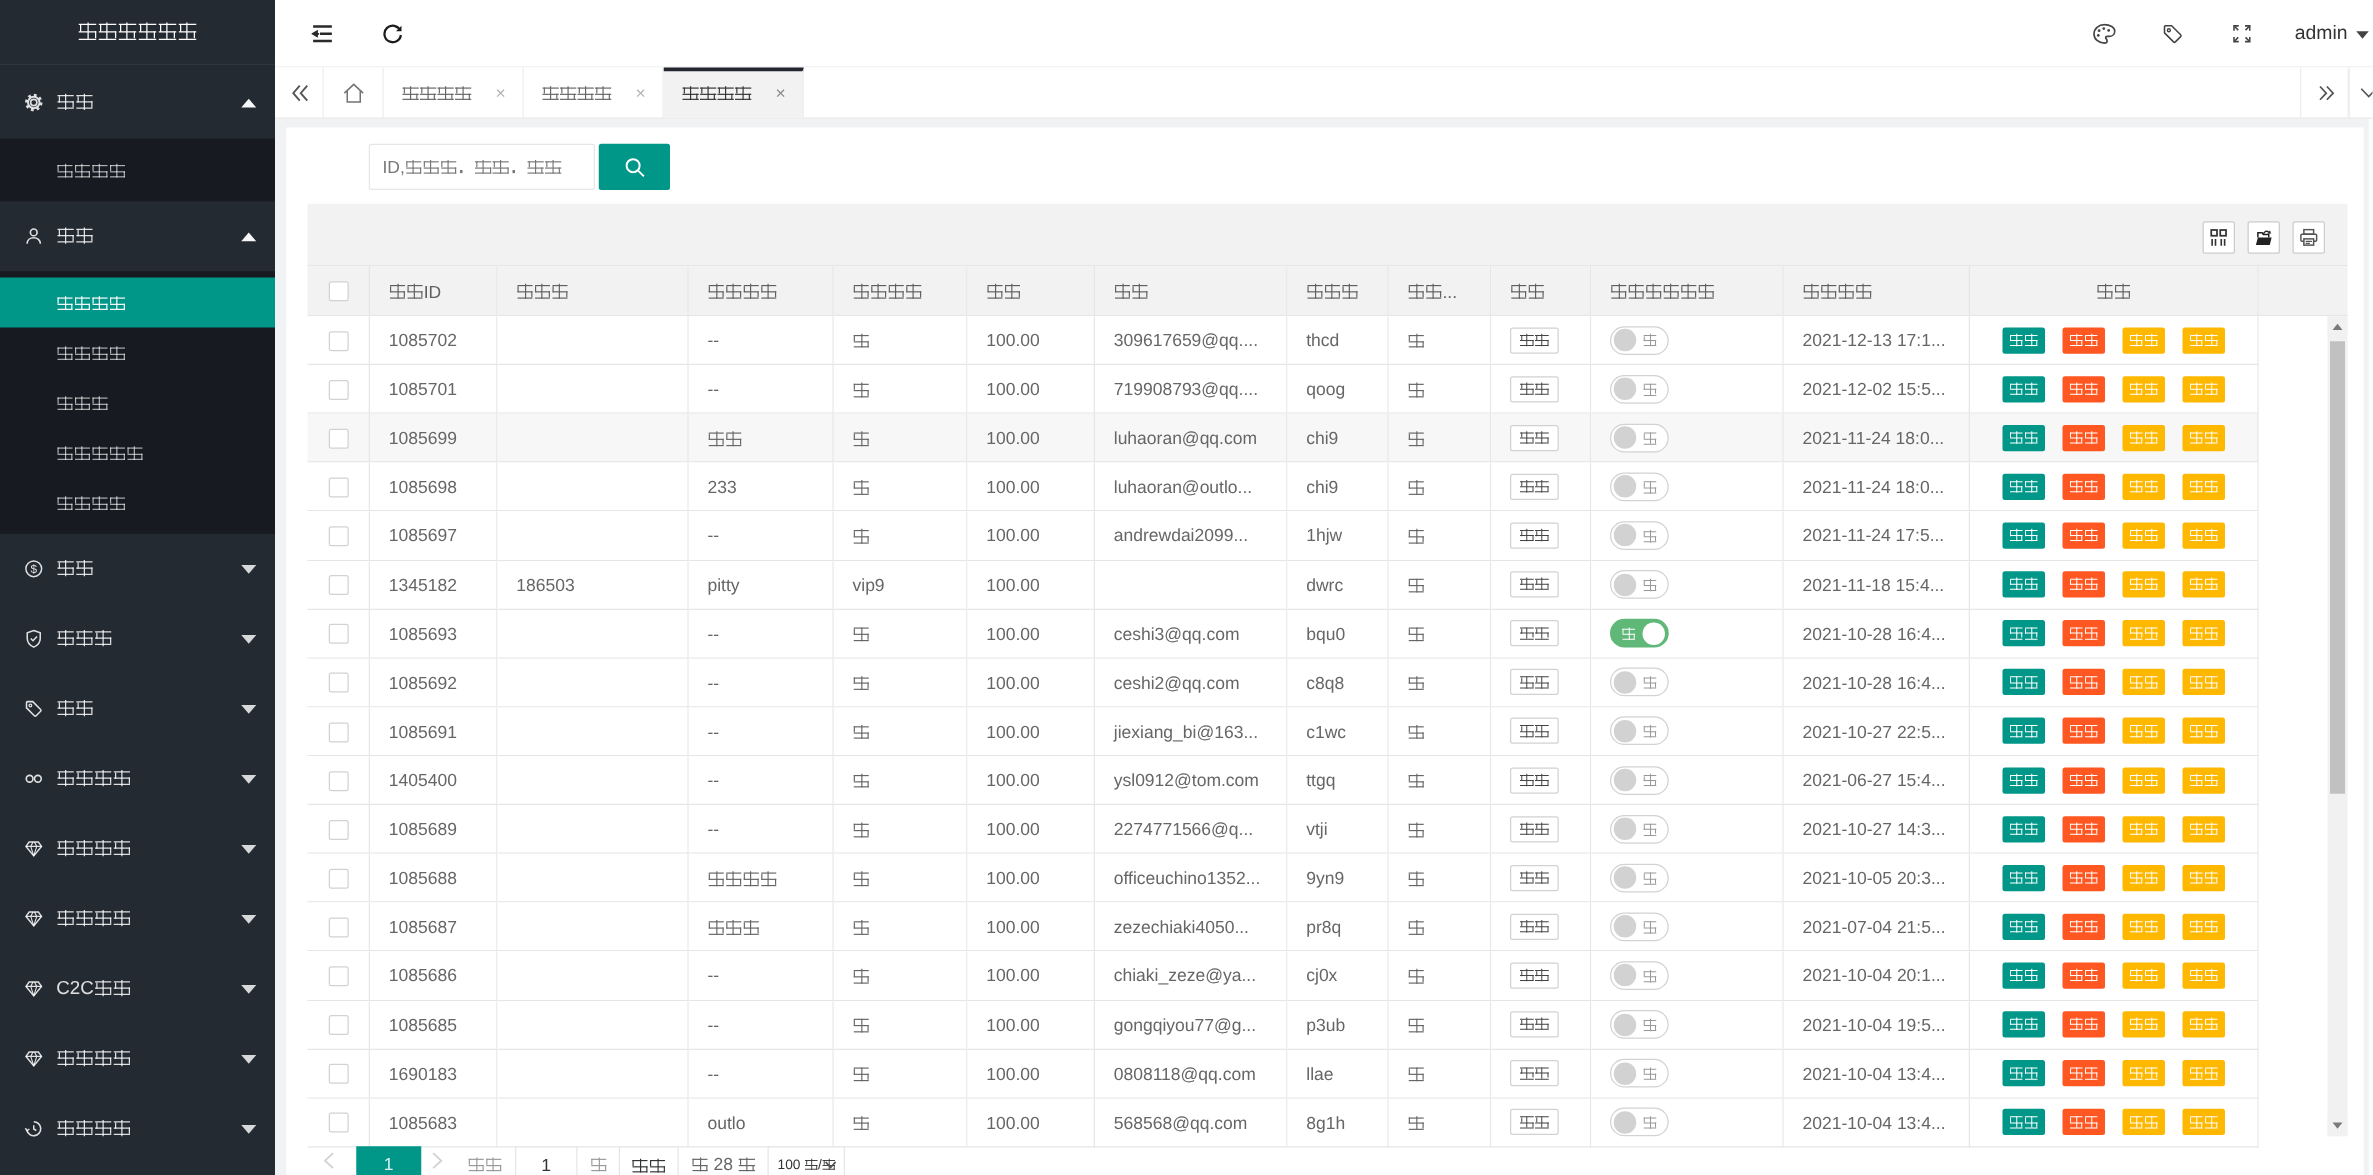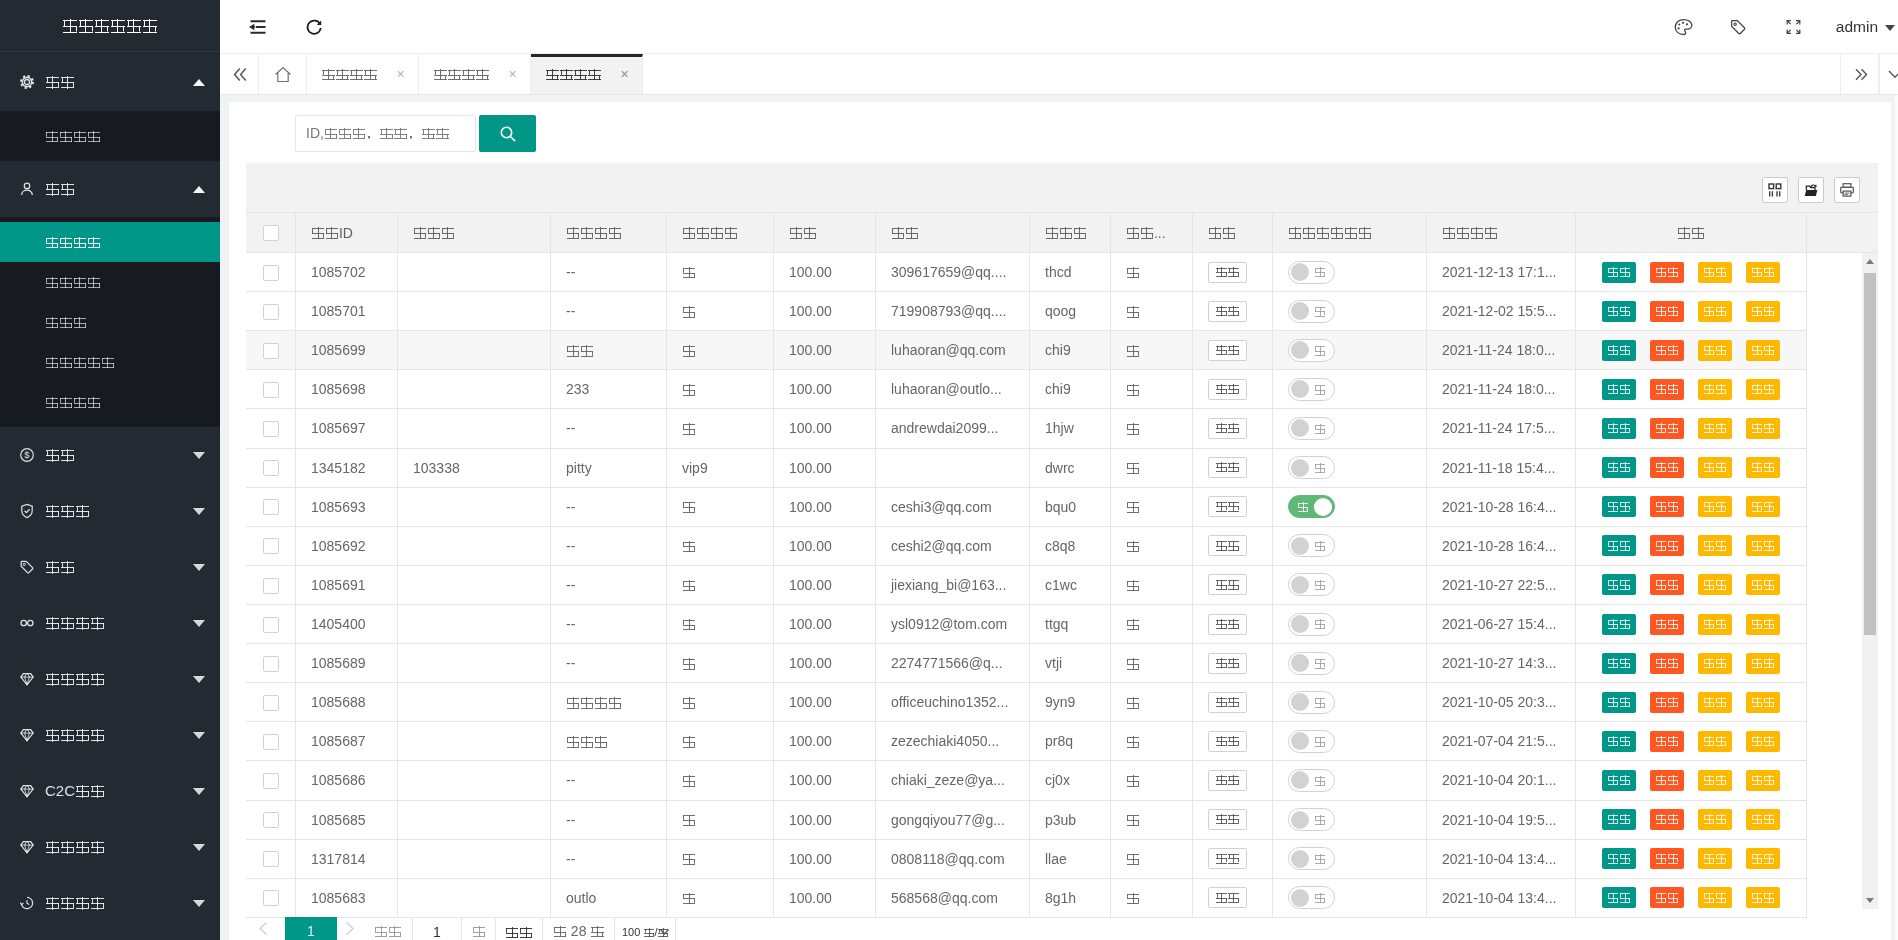--- a/index.html
+++ b/index.html
@@ -397,21 +397,21 @@
         <td><i style="display: inline-block; width: 12.6px; height: 11.48px; margin: 0px 0.7px; vertical-align: -1.4px; background: linear-gradient(rgb(102, 102, 102), rgb(102, 102, 102)) 50% 0px / 0.952px 100% no-repeat, linear-gradient(rgb(102, 102, 102), rgb(102, 102, 102)) 0px 0.8036px / 100% 0.952px no-repeat, linear-gradient(rgb(102, 102, 102), rgb(102, 102, 102)) 0px 5.74px / 100% 0.952px no-repeat, linear-gradient(rgb(102, 102, 102), rgb(102, 102, 102)) 0px 10.528px / 100% 0.952px no-repeat, linear-gradient(rgb(102, 102, 102), rgb(102, 102, 102)) 0.756px 1.3776px / 0.952px 4.8216px no-repeat, linear-gradient(rgb(102, 102, 102), rgb(102, 102, 102)) 11.088px 5.74px / 0.952px 4.8216px no-repeat;"></i></td>
         <td><span class="badge"><i style="display: inline-block; width: 10.8px; height: 9.84px; margin: 0px 0.6px; vertical-align: -1.2px; background: linear-gradient(rgb(68, 68, 68), rgb(68, 68, 68)) 50% 0px / 0.816px 100% no-repeat, linear-gradient(rgb(68, 68, 68), rgb(68, 68, 68)) 0px 0.6888px / 100% 0.816px no-repeat, linear-gradient(rgb(68, 68, 68), rgb(68, 68, 68)) 0px 4.92px / 100% 0.816px no-repeat, linear-gradient(rgb(68, 68, 68), rgb(68, 68, 68)) 0px 9.024px / 100% 0.816px no-repeat, linear-gradient(rgb(68, 68, 68), rgb(68, 68, 68)) 0.648px 1.1808px / 0.816px 4.1328px no-repeat, linear-gradient(rgb(68, 68, 68), rgb(68, 68, 68)) 9.504px 4.92px / 0.816px 4.1328px no-repeat;"></i><i style="display: inline-block; width: 10.8px; height: 9.84px; margin: 0px 0.6px; vertical-align: -1.2px; background: linear-gradient(rgb(68, 68, 68), rgb(68, 68, 68)) 50% 0px / 0.816px 100% no-repeat, linear-gradient(rgb(68, 68, 68), rgb(68, 68, 68)) 0px 0.6888px / 100% 0.816px no-repeat, linear-gradient(rgb(68, 68, 68), rgb(68, 68, 68)) 0px 4.92px / 100% 0.816px no-repeat, linear-gradient(rgb(68, 68, 68), rgb(68, 68, 68)) 0px 9.024px / 100% 0.816px no-repeat, linear-gradient(rgb(68, 68, 68), rgb(68, 68, 68)) 0.648px 1.1808px / 0.816px 4.1328px no-repeat, linear-gradient(rgb(68, 68, 68), rgb(68, 68, 68)) 9.504px 4.92px / 0.816px 4.1328px no-repeat;"></i></span></td>
         <td><span class="sw"><span class="knob"></span><span class="stx"><i style="display: inline-block; width: 10.8px; height: 9.84px; margin: 0px 0.6px; vertical-align: -1.2px; background: linear-gradient(rgb(153, 153, 153), rgb(153, 153, 153)) 50% 0px / 0.816px 100% no-repeat, linear-gradient(rgb(153, 153, 153), rgb(153, 153, 153)) 0px 0.6888px / 100% 0.816px no-repeat, linear-gradient(rgb(153, 153, 153), rgb(153, 153, 153)) 0px 4.92px / 100% 0.816px no-repeat, linear-gradient(rgb(153, 153, 153), rgb(153, 153, 153)) 0px 9.024px / 100% 0.816px no-repeat, linear-gradient(rgb(153, 153, 153), rgb(153, 153, 153)) 0.648px 1.1808px / 0.816px 4.1328px no-repeat, linear-gradient(rgb(153, 153, 153), rgb(153, 153, 153)) 9.504px 4.92px / 0.816px 4.1328px no-repeat;"></i></span></span></td>
         <td>2021-11-24 17:5...</td>
         <td class="op"><span class="abtn b-wal"><i style="display: inline-block; width: 10.8px; height: 9.84px; margin: 0px 0.6px; vertical-align: -1.2px; background: linear-gradient(rgb(255, 255, 255), rgb(255, 255, 255)) 50% 0px / 0.816px 100% no-repeat, linear-gradient(rgb(255, 255, 255), rgb(255, 255, 255)) 0px 0.6888px / 100% 0.816px no-repeat, linear-gradient(rgb(255, 255, 255), rgb(255, 255, 255)) 0px 4.92px / 100% 0.816px no-repeat, linear-gradient(rgb(255, 255, 255), rgb(255, 255, 255)) 0px 9.024px / 100% 0.816px no-repeat, linear-gradient(rgb(255, 255, 255), rgb(255, 255, 255)) 0.648px 1.1808px / 0.816px 4.1328px no-repeat, linear-gradient(rgb(255, 255, 255), rgb(255, 255, 255)) 9.504px 4.92px / 0.816px 4.1328px no-repeat;"></i><i style="display: inline-block; width: 10.8px; height: 9.84px; margin: 0px 0.6px; vertical-align: -1.2px; background: linear-gradient(rgb(255, 255, 255), rgb(255, 255, 255)) 50% 0px / 0.816px 100% no-repeat, linear-gradient(rgb(255, 255, 255), rgb(255, 255, 255)) 0px 0.6888px / 100% 0.816px no-repeat, linear-gradient(rgb(255, 255, 255), rgb(255, 255, 255)) 0px 4.92px / 100% 0.816px no-repeat, linear-gradient(rgb(255, 255, 255), rgb(255, 255, 255)) 0px 9.024px / 100% 0.816px no-repeat, linear-gradient(rgb(255, 255, 255), rgb(255, 255, 255)) 0.648px 1.1808px / 0.816px 4.1328px no-repeat, linear-gradient(rgb(255, 255, 255), rgb(255, 255, 255)) 9.504px 4.92px / 0.816px 4.1328px no-repeat;"></i></span><span class="abtn b-lock"><i style="display: inline-block; width: 10.8px; height: 9.84px; margin: 0px 0.6px; vertical-align: -1.2px; background: linear-gradient(rgb(255, 255, 255), rgb(255, 255, 255)) 50% 0px / 0.816px 100% no-repeat, linear-gradient(rgb(255, 255, 255), rgb(255, 255, 255)) 0px 0.6888px / 100% 0.816px no-repeat, linear-gradient(rgb(255, 255, 255), rgb(255, 255, 255)) 0px 4.92px / 100% 0.816px no-repeat, linear-gradient(rgb(255, 255, 255), rgb(255, 255, 255)) 0px 9.024px / 100% 0.816px no-repeat, linear-gradient(rgb(255, 255, 255), rgb(255, 255, 255)) 0.648px 1.1808px / 0.816px 4.1328px no-repeat, linear-gradient(rgb(255, 255, 255), rgb(255, 255, 255)) 9.504px 4.92px / 0.816px 4.1328px no-repeat;"></i><i style="display: inline-block; width: 10.8px; height: 9.84px; margin: 0px 0.6px; vertical-align: -1.2px; background: linear-gradient(rgb(255, 255, 255), rgb(255, 255, 255)) 50% 0px / 0.816px 100% no-repeat, linear-gradient(rgb(255, 255, 255), rgb(255, 255, 255)) 0px 0.6888px / 100% 0.816px no-repeat, linear-gradient(rgb(255, 255, 255), rgb(255, 255, 255)) 0px 4.92px / 100% 0.816px no-repeat, linear-gradient(rgb(255, 255, 255), rgb(255, 255, 255)) 0px 9.024px / 100% 0.816px no-repeat, linear-gradient(rgb(255, 255, 255), rgb(255, 255, 255)) 0.648px 1.1808px / 0.816px 4.1328px no-repeat, linear-gradient(rgb(255, 255, 255), rgb(255, 255, 255)) 9.504px 4.92px / 0.816px 4.1328px no-repeat;"></i></span><span class="abtn b-edit"><i style="display: inline-block; width: 10.8px; height: 9.84px; margin: 0px 0.6px; vertical-align: -1.2px; background: linear-gradient(rgb(255, 255, 255), rgb(255, 255, 255)) 50% 0px / 0.816px 100% no-repeat, linear-gradient(rgb(255, 255, 255), rgb(255, 255, 255)) 0px 0.6888px / 100% 0.816px no-repeat, linear-gradient(rgb(255, 255, 255), rgb(255, 255, 255)) 0px 4.92px / 100% 0.816px no-repeat, linear-gradient(rgb(255, 255, 255), rgb(255, 255, 255)) 0px 9.024px / 100% 0.816px no-repeat, linear-gradient(rgb(255, 255, 255), rgb(255, 255, 255)) 0.648px 1.1808px / 0.816px 4.1328px no-repeat, linear-gradient(rgb(255, 255, 255), rgb(255, 255, 255)) 9.504px 4.92px / 0.816px 4.1328px no-repeat;"></i><i style="display: inline-block; width: 10.8px; height: 9.84px; margin: 0px 0.6px; vertical-align: -1.2px; background: linear-gradient(rgb(255, 255, 255), rgb(255, 255, 255)) 50% 0px / 0.816px 100% no-repeat, linear-gradient(rgb(255, 255, 255), rgb(255, 255, 255)) 0px 0.6888px / 100% 0.816px no-repeat, linear-gradient(rgb(255, 255, 255), rgb(255, 255, 255)) 0px 4.92px / 100% 0.816px no-repeat, linear-gradient(rgb(255, 255, 255), rgb(255, 255, 255)) 0px 9.024px / 100% 0.816px no-repeat, linear-gradient(rgb(255, 255, 255), rgb(255, 255, 255)) 0.648px 1.1808px / 0.816px 4.1328px no-repeat, linear-gradient(rgb(255, 255, 255), rgb(255, 255, 255)) 9.504px 4.92px / 0.816px 4.1328px no-repeat;"></i></span><span class="abtn b-pts"><i style="display: inline-block; width: 10.8px; height: 9.84px; margin: 0px 0.6px; vertical-align: -1.2px; background: linear-gradient(rgb(255, 255, 255), rgb(255, 255, 255)) 50% 0px / 0.816px 100% no-repeat, linear-gradient(rgb(255, 255, 255), rgb(255, 255, 255)) 0px 0.6888px / 100% 0.816px no-repeat, linear-gradient(rgb(255, 255, 255), rgb(255, 255, 255)) 0px 4.92px / 100% 0.816px no-repeat, linear-gradient(rgb(255, 255, 255), rgb(255, 255, 255)) 0px 9.024px / 100% 0.816px no-repeat, linear-gradient(rgb(255, 255, 255), rgb(255, 255, 255)) 0.648px 1.1808px / 0.816px 4.1328px no-repeat, linear-gradient(rgb(255, 255, 255), rgb(255, 255, 255)) 9.504px 4.92px / 0.816px 4.1328px no-repeat;"></i><i style="display: inline-block; width: 10.8px; height: 9.84px; margin: 0px 0.6px; vertical-align: -1.2px; background: linear-gradient(rgb(255, 255, 255), rgb(255, 255, 255)) 50% 0px / 0.816px 100% no-repeat, linear-gradient(rgb(255, 255, 255), rgb(255, 255, 255)) 0px 0.6888px / 100% 0.816px no-repeat, linear-gradient(rgb(255, 255, 255), rgb(255, 255, 255)) 0px 4.92px / 100% 0.816px no-repeat, linear-gradient(rgb(255, 255, 255), rgb(255, 255, 255)) 0px 9.024px / 100% 0.816px no-repeat, linear-gradient(rgb(255, 255, 255), rgb(255, 255, 255)) 0.648px 1.1808px / 0.816px 4.1328px no-repeat, linear-gradient(rgb(255, 255, 255), rgb(255, 255, 255)) 9.504px 4.92px / 0.816px 4.1328px no-repeat;"></i></span></td>
         <td class="fil"></td>
       </tr>
       <tr>
         <td class="cbc"><span class="cb"></span></td>
         <td>1345182</td>
-        <td>103338</td>
+        <td>186503</td>
         <td>pitty</td>
         <td>vip9</td>
         <td>100.00</td>
         <td></td>
         <td>dwrc</td>
         <td><i style="display: inline-block; width: 12.6px; height: 11.48px; margin: 0px 0.7px; vertical-align: -1.4px; background: linear-gradient(rgb(102, 102, 102), rgb(102, 102, 102)) 50% 0px / 0.952px 100% no-repeat, linear-gradient(rgb(102, 102, 102), rgb(102, 102, 102)) 0px 0.8036px / 100% 0.952px no-repeat, linear-gradient(rgb(102, 102, 102), rgb(102, 102, 102)) 0px 5.74px / 100% 0.952px no-repeat, linear-gradient(rgb(102, 102, 102), rgb(102, 102, 102)) 0px 10.528px / 100% 0.952px no-repeat, linear-gradient(rgb(102, 102, 102), rgb(102, 102, 102)) 0.756px 1.3776px / 0.952px 4.8216px no-repeat, linear-gradient(rgb(102, 102, 102), rgb(102, 102, 102)) 11.088px 5.74px / 0.952px 4.8216px no-repeat;"></i></td>
         <td><span class="badge"><i style="display: inline-block; width: 10.8px; height: 9.84px; margin: 0px 0.6px; vertical-align: -1.2px; background: linear-gradient(rgb(68, 68, 68), rgb(68, 68, 68)) 50% 0px / 0.816px 100% no-repeat, linear-gradient(rgb(68, 68, 68), rgb(68, 68, 68)) 0px 0.6888px / 100% 0.816px no-repeat, linear-gradient(rgb(68, 68, 68), rgb(68, 68, 68)) 0px 4.92px / 100% 0.816px no-repeat, linear-gradient(rgb(68, 68, 68), rgb(68, 68, 68)) 0px 9.024px / 100% 0.816px no-repeat, linear-gradient(rgb(68, 68, 68), rgb(68, 68, 68)) 0.648px 1.1808px / 0.816px 4.1328px no-repeat, linear-gradient(rgb(68, 68, 68), rgb(68, 68, 68)) 9.504px 4.92px / 0.816px 4.1328px no-repeat;"></i><i style="display: inline-block; width: 10.8px; height: 9.84px; margin: 0px 0.6px; vertical-align: -1.2px; background: linear-gradient(rgb(68, 68, 68), rgb(68, 68, 68)) 50% 0px / 0.816px 100% no-repeat, linear-gradient(rgb(68, 68, 68), rgb(68, 68, 68)) 0px 0.6888px / 100% 0.816px no-repeat, linear-gradient(rgb(68, 68, 68), rgb(68, 68, 68)) 0px 4.92px / 100% 0.816px no-repeat, linear-gradient(rgb(68, 68, 68), rgb(68, 68, 68)) 0px 9.024px / 100% 0.816px no-repeat, linear-gradient(rgb(68, 68, 68), rgb(68, 68, 68)) 0.648px 1.1808px / 0.816px 4.1328px no-repeat, linear-gradient(rgb(68, 68, 68), rgb(68, 68, 68)) 9.504px 4.92px / 0.816px 4.1328px no-repeat;"></i></span></td>
         <td><span class="sw"><span class="knob"></span><span class="stx"><i style="display: inline-block; width: 10.8px; height: 9.84px; margin: 0px 0.6px; vertical-align: -1.2px; background: linear-gradient(rgb(153, 153, 153), rgb(153, 153, 153)) 50% 0px / 0.816px 100% no-repeat, linear-gradient(rgb(153, 153, 153), rgb(153, 153, 153)) 0px 0.6888px / 100% 0.816px no-repeat, linear-gradient(rgb(153, 153, 153), rgb(153, 153, 153)) 0px 4.92px / 100% 0.816px no-repeat, linear-gradient(rgb(153, 153, 153), rgb(153, 153, 153)) 0px 9.024px / 100% 0.816px no-repeat, linear-gradient(rgb(153, 153, 153), rgb(153, 153, 153)) 0.648px 1.1808px / 0.816px 4.1328px no-repeat, linear-gradient(rgb(153, 153, 153), rgb(153, 153, 153)) 9.504px 4.92px / 0.816px 4.1328px no-repeat;"></i></span></span></td>
         <td>2021-11-18 15:4...</td>
         <td class="op"><span class="abtn b-wal"><i style="display: inline-block; width: 10.8px; height: 9.84px; margin: 0px 0.6px; vertical-align: -1.2px; background: linear-gradient(rgb(255, 255, 255), rgb(255, 255, 255)) 50% 0px / 0.816px 100% no-repeat, linear-gradient(rgb(255, 255, 255), rgb(255, 255, 255)) 0px 0.6888px / 100% 0.816px no-repeat, linear-gradient(rgb(255, 255, 255), rgb(255, 255, 255)) 0px 4.92px / 100% 0.816px no-repeat, linear-gradient(rgb(255, 255, 255), rgb(255, 255, 255)) 0px 9.024px / 100% 0.816px no-repeat, linear-gradient(rgb(255, 255, 255), rgb(255, 255, 255)) 0.648px 1.1808px / 0.816px 4.1328px no-repeat, linear-gradient(rgb(255, 255, 255), rgb(255, 255, 255)) 9.504px 4.92px / 0.816px 4.1328px no-repeat;"></i><i style="display: inline-block; width: 10.8px; height: 9.84px; margin: 0px 0.6px; vertical-align: -1.2px; background: linear-gradient(rgb(255, 255, 255), rgb(255, 255, 255)) 50% 0px / 0.816px 100% no-repeat, linear-gradient(rgb(255, 255, 255), rgb(255, 255, 255)) 0px 0.6888px / 100% 0.816px no-repeat, linear-gradient(rgb(255, 255, 255), rgb(255, 255, 255)) 0px 4.92px / 100% 0.816px no-repeat, linear-gradient(rgb(255, 255, 255), rgb(255, 255, 255)) 0px 9.024px / 100% 0.816px no-repeat, linear-gradient(rgb(255, 255, 255), rgb(255, 255, 255)) 0.648px 1.1808px / 0.816px 4.1328px no-repeat, linear-gradient(rgb(255, 255, 255), rgb(255, 255, 255)) 9.504px 4.92px / 0.816px 4.1328px no-repeat;"></i></span><span class="abtn b-lock"><i style="display: inline-block; width: 10.8px; height: 9.84px; margin: 0px 0.6px; vertical-align: -1.2px; background: linear-gradient(rgb(255, 255, 255), rgb(255, 255, 255)) 50% 0px / 0.816px 100% no-repeat, linear-gradient(rgb(255, 255, 255), rgb(255, 255, 255)) 0px 0.6888px / 100% 0.816px no-repeat, linear-gradient(rgb(255, 255, 255), rgb(255, 255, 255)) 0px 4.92px / 100% 0.816px no-repeat, linear-gradient(rgb(255, 255, 255), rgb(255, 255, 255)) 0px 9.024px / 100% 0.816px no-repeat, linear-gradient(rgb(255, 255, 255), rgb(255, 255, 255)) 0.648px 1.1808px / 0.816px 4.1328px no-repeat, linear-gradient(rgb(255, 255, 255), rgb(255, 255, 255)) 9.504px 4.92px / 0.816px 4.1328px no-repeat;"></i><i style="display: inline-block; width: 10.8px; height: 9.84px; margin: 0px 0.6px; vertical-align: -1.2px; background: linear-gradient(rgb(255, 255, 255), rgb(255, 255, 255)) 50% 0px / 0.816px 100% no-repeat, linear-gradient(rgb(255, 255, 255), rgb(255, 255, 255)) 0px 0.6888px / 100% 0.816px no-repeat, linear-gradient(rgb(255, 255, 255), rgb(255, 255, 255)) 0px 4.92px / 100% 0.816px no-repeat, linear-gradient(rgb(255, 255, 255), rgb(255, 255, 255)) 0px 9.024px / 100% 0.816px no-repeat, linear-gradient(rgb(255, 255, 255), rgb(255, 255, 255)) 0.648px 1.1808px / 0.816px 4.1328px no-repeat, linear-gradient(rgb(255, 255, 255), rgb(255, 255, 255)) 9.504px 4.92px / 0.816px 4.1328px no-repeat;"></i></span><span class="abtn b-edit"><i style="display: inline-block; width: 10.8px; height: 9.84px; margin: 0px 0.6px; vertical-align: -1.2px; background: linear-gradient(rgb(255, 255, 255), rgb(255, 255, 255)) 50% 0px / 0.816px 100% no-repeat, linear-gradient(rgb(255, 255, 255), rgb(255, 255, 255)) 0px 0.6888px / 100% 0.816px no-repeat, linear-gradient(rgb(255, 255, 255), rgb(255, 255, 255)) 0px 4.92px / 100% 0.816px no-repeat, linear-gradient(rgb(255, 255, 255), rgb(255, 255, 255)) 0px 9.024px / 100% 0.816px no-repeat, linear-gradient(rgb(255, 255, 255), rgb(255, 255, 255)) 0.648px 1.1808px / 0.816px 4.1328px no-repeat, linear-gradient(rgb(255, 255, 255), rgb(255, 255, 255)) 9.504px 4.92px / 0.816px 4.1328px no-repeat;"></i><i style="display: inline-block; width: 10.8px; height: 9.84px; margin: 0px 0.6px; vertical-align: -1.2px; background: linear-gradient(rgb(255, 255, 255), rgb(255, 255, 255)) 50% 0px / 0.816px 100% no-repeat, linear-gradient(rgb(255, 255, 255), rgb(255, 255, 255)) 0px 0.6888px / 100% 0.816px no-repeat, linear-gradient(rgb(255, 255, 255), rgb(255, 255, 255)) 0px 4.92px / 100% 0.816px no-repeat, linear-gradient(rgb(255, 255, 255), rgb(255, 255, 255)) 0px 9.024px / 100% 0.816px no-repeat, linear-gradient(rgb(255, 255, 255), rgb(255, 255, 255)) 0.648px 1.1808px / 0.816px 4.1328px no-repeat, linear-gradient(rgb(255, 255, 255), rgb(255, 255, 255)) 9.504px 4.92px / 0.816px 4.1328px no-repeat;"></i></span><span class="abtn b-pts"><i style="display: inline-block; width: 10.8px; height: 9.84px; margin: 0px 0.6px; vertical-align: -1.2px; background: linear-gradient(rgb(255, 255, 255), rgb(255, 255, 255)) 50% 0px / 0.816px 100% no-repeat, linear-gradient(rgb(255, 255, 255), rgb(255, 255, 255)) 0px 0.6888px / 100% 0.816px no-repeat, linear-gradient(rgb(255, 255, 255), rgb(255, 255, 255)) 0px 4.92px / 100% 0.816px no-repeat, linear-gradient(rgb(255, 255, 255), rgb(255, 255, 255)) 0px 9.024px / 100% 0.816px no-repeat, linear-gradient(rgb(255, 255, 255), rgb(255, 255, 255)) 0.648px 1.1808px / 0.816px 4.1328px no-repeat, linear-gradient(rgb(255, 255, 255), rgb(255, 255, 255)) 9.504px 4.92px / 0.816px 4.1328px no-repeat;"></i><i style="display: inline-block; width: 10.8px; height: 9.84px; margin: 0px 0.6px; vertical-align: -1.2px; background: linear-gradient(rgb(255, 255, 255), rgb(255, 255, 255)) 50% 0px / 0.816px 100% no-repeat, linear-gradient(rgb(255, 255, 255), rgb(255, 255, 255)) 0px 0.6888px / 100% 0.816px no-repeat, linear-gradient(rgb(255, 255, 255), rgb(255, 255, 255)) 0px 4.92px / 100% 0.816px no-repeat, linear-gradient(rgb(255, 255, 255), rgb(255, 255, 255)) 0px 9.024px / 100% 0.816px no-repeat, linear-gradient(rgb(255, 255, 255), rgb(255, 255, 255)) 0.648px 1.1808px / 0.816px 4.1328px no-repeat, linear-gradient(rgb(255, 255, 255), rgb(255, 255, 255)) 9.504px 4.92px / 0.816px 4.1328px no-repeat;"></i></span></td>
@@ -556,21 +556,21 @@
         <td>p3ub</td>
         <td><i style="display: inline-block; width: 12.6px; height: 11.48px; margin: 0px 0.7px; vertical-align: -1.4px; background: linear-gradient(rgb(102, 102, 102), rgb(102, 102, 102)) 50% 0px / 0.952px 100% no-repeat, linear-gradient(rgb(102, 102, 102), rgb(102, 102, 102)) 0px 0.8036px / 100% 0.952px no-repeat, linear-gradient(rgb(102, 102, 102), rgb(102, 102, 102)) 0px 5.74px / 100% 0.952px no-repeat, linear-gradient(rgb(102, 102, 102), rgb(102, 102, 102)) 0px 10.528px / 100% 0.952px no-repeat, linear-gradient(rgb(102, 102, 102), rgb(102, 102, 102)) 0.756px 1.3776px / 0.952px 4.8216px no-repeat, linear-gradient(rgb(102, 102, 102), rgb(102, 102, 102)) 11.088px 5.74px / 0.952px 4.8216px no-repeat;"></i></td>
         <td><span class="badge"><i style="display: inline-block; width: 10.8px; height: 9.84px; margin: 0px 0.6px; vertical-align: -1.2px; background: linear-gradient(rgb(68, 68, 68), rgb(68, 68, 68)) 50% 0px / 0.816px 100% no-repeat, linear-gradient(rgb(68, 68, 68), rgb(68, 68, 68)) 0px 0.6888px / 100% 0.816px no-repeat, linear-gradient(rgb(68, 68, 68), rgb(68, 68, 68)) 0px 4.92px / 100% 0.816px no-repeat, linear-gradient(rgb(68, 68, 68), rgb(68, 68, 68)) 0px 9.024px / 100% 0.816px no-repeat, linear-gradient(rgb(68, 68, 68), rgb(68, 68, 68)) 0.648px 1.1808px / 0.816px 4.1328px no-repeat, linear-gradient(rgb(68, 68, 68), rgb(68, 68, 68)) 9.504px 4.92px / 0.816px 4.1328px no-repeat;"></i><i style="display: inline-block; width: 10.8px; height: 9.84px; margin: 0px 0.6px; vertical-align: -1.2px; background: linear-gradient(rgb(68, 68, 68), rgb(68, 68, 68)) 50% 0px / 0.816px 100% no-repeat, linear-gradient(rgb(68, 68, 68), rgb(68, 68, 68)) 0px 0.6888px / 100% 0.816px no-repeat, linear-gradient(rgb(68, 68, 68), rgb(68, 68, 68)) 0px 4.92px / 100% 0.816px no-repeat, linear-gradient(rgb(68, 68, 68), rgb(68, 68, 68)) 0px 9.024px / 100% 0.816px no-repeat, linear-gradient(rgb(68, 68, 68), rgb(68, 68, 68)) 0.648px 1.1808px / 0.816px 4.1328px no-repeat, linear-gradient(rgb(68, 68, 68), rgb(68, 68, 68)) 9.504px 4.92px / 0.816px 4.1328px no-repeat;"></i></span></td>
         <td><span class="sw"><span class="knob"></span><span class="stx"><i style="display: inline-block; width: 10.8px; height: 9.84px; margin: 0px 0.6px; vertical-align: -1.2px; background: linear-gradient(rgb(153, 153, 153), rgb(153, 153, 153)) 50% 0px / 0.816px 100% no-repeat, linear-gradient(rgb(153, 153, 153), rgb(153, 153, 153)) 0px 0.6888px / 100% 0.816px no-repeat, linear-gradient(rgb(153, 153, 153), rgb(153, 153, 153)) 0px 4.92px / 100% 0.816px no-repeat, linear-gradient(rgb(153, 153, 153), rgb(153, 153, 153)) 0px 9.024px / 100% 0.816px no-repeat, linear-gradient(rgb(153, 153, 153), rgb(153, 153, 153)) 0.648px 1.1808px / 0.816px 4.1328px no-repeat, linear-gradient(rgb(153, 153, 153), rgb(153, 153, 153)) 9.504px 4.92px / 0.816px 4.1328px no-repeat;"></i></span></span></td>
         <td>2021-10-04 19:5...</td>
         <td class="op"><span class="abtn b-wal"><i style="display: inline-block; width: 10.8px; height: 9.84px; margin: 0px 0.6px; vertical-align: -1.2px; background: linear-gradient(rgb(255, 255, 255), rgb(255, 255, 255)) 50% 0px / 0.816px 100% no-repeat, linear-gradient(rgb(255, 255, 255), rgb(255, 255, 255)) 0px 0.6888px / 100% 0.816px no-repeat, linear-gradient(rgb(255, 255, 255), rgb(255, 255, 255)) 0px 4.92px / 100% 0.816px no-repeat, linear-gradient(rgb(255, 255, 255), rgb(255, 255, 255)) 0px 9.024px / 100% 0.816px no-repeat, linear-gradient(rgb(255, 255, 255), rgb(255, 255, 255)) 0.648px 1.1808px / 0.816px 4.1328px no-repeat, linear-gradient(rgb(255, 255, 255), rgb(255, 255, 255)) 9.504px 4.92px / 0.816px 4.1328px no-repeat;"></i><i style="display: inline-block; width: 10.8px; height: 9.84px; margin: 0px 0.6px; vertical-align: -1.2px; background: linear-gradient(rgb(255, 255, 255), rgb(255, 255, 255)) 50% 0px / 0.816px 100% no-repeat, linear-gradient(rgb(255, 255, 255), rgb(255, 255, 255)) 0px 0.6888px / 100% 0.816px no-repeat, linear-gradient(rgb(255, 255, 255), rgb(255, 255, 255)) 0px 4.92px / 100% 0.816px no-repeat, linear-gradient(rgb(255, 255, 255), rgb(255, 255, 255)) 0px 9.024px / 100% 0.816px no-repeat, linear-gradient(rgb(255, 255, 255), rgb(255, 255, 255)) 0.648px 1.1808px / 0.816px 4.1328px no-repeat, linear-gradient(rgb(255, 255, 255), rgb(255, 255, 255)) 9.504px 4.92px / 0.816px 4.1328px no-repeat;"></i></span><span class="abtn b-lock"><i style="display: inline-block; width: 10.8px; height: 9.84px; margin: 0px 0.6px; vertical-align: -1.2px; background: linear-gradient(rgb(255, 255, 255), rgb(255, 255, 255)) 50% 0px / 0.816px 100% no-repeat, linear-gradient(rgb(255, 255, 255), rgb(255, 255, 255)) 0px 0.6888px / 100% 0.816px no-repeat, linear-gradient(rgb(255, 255, 255), rgb(255, 255, 255)) 0px 4.92px / 100% 0.816px no-repeat, linear-gradient(rgb(255, 255, 255), rgb(255, 255, 255)) 0px 9.024px / 100% 0.816px no-repeat, linear-gradient(rgb(255, 255, 255), rgb(255, 255, 255)) 0.648px 1.1808px / 0.816px 4.1328px no-repeat, linear-gradient(rgb(255, 255, 255), rgb(255, 255, 255)) 9.504px 4.92px / 0.816px 4.1328px no-repeat;"></i><i style="display: inline-block; width: 10.8px; height: 9.84px; margin: 0px 0.6px; vertical-align: -1.2px; background: linear-gradient(rgb(255, 255, 255), rgb(255, 255, 255)) 50% 0px / 0.816px 100% no-repeat, linear-gradient(rgb(255, 255, 255), rgb(255, 255, 255)) 0px 0.6888px / 100% 0.816px no-repeat, linear-gradient(rgb(255, 255, 255), rgb(255, 255, 255)) 0px 4.92px / 100% 0.816px no-repeat, linear-gradient(rgb(255, 255, 255), rgb(255, 255, 255)) 0px 9.024px / 100% 0.816px no-repeat, linear-gradient(rgb(255, 255, 255), rgb(255, 255, 255)) 0.648px 1.1808px / 0.816px 4.1328px no-repeat, linear-gradient(rgb(255, 255, 255), rgb(255, 255, 255)) 9.504px 4.92px / 0.816px 4.1328px no-repeat;"></i></span><span class="abtn b-edit"><i style="display: inline-block; width: 10.8px; height: 9.84px; margin: 0px 0.6px; vertical-align: -1.2px; background: linear-gradient(rgb(255, 255, 255), rgb(255, 255, 255)) 50% 0px / 0.816px 100% no-repeat, linear-gradient(rgb(255, 255, 255), rgb(255, 255, 255)) 0px 0.6888px / 100% 0.816px no-repeat, linear-gradient(rgb(255, 255, 255), rgb(255, 255, 255)) 0px 4.92px / 100% 0.816px no-repeat, linear-gradient(rgb(255, 255, 255), rgb(255, 255, 255)) 0px 9.024px / 100% 0.816px no-repeat, linear-gradient(rgb(255, 255, 255), rgb(255, 255, 255)) 0.648px 1.1808px / 0.816px 4.1328px no-repeat, linear-gradient(rgb(255, 255, 255), rgb(255, 255, 255)) 9.504px 4.92px / 0.816px 4.1328px no-repeat;"></i><i style="display: inline-block; width: 10.8px; height: 9.84px; margin: 0px 0.6px; vertical-align: -1.2px; background: linear-gradient(rgb(255, 255, 255), rgb(255, 255, 255)) 50% 0px / 0.816px 100% no-repeat, linear-gradient(rgb(255, 255, 255), rgb(255, 255, 255)) 0px 0.6888px / 100% 0.816px no-repeat, linear-gradient(rgb(255, 255, 255), rgb(255, 255, 255)) 0px 4.92px / 100% 0.816px no-repeat, linear-gradient(rgb(255, 255, 255), rgb(255, 255, 255)) 0px 9.024px / 100% 0.816px no-repeat, linear-gradient(rgb(255, 255, 255), rgb(255, 255, 255)) 0.648px 1.1808px / 0.816px 4.1328px no-repeat, linear-gradient(rgb(255, 255, 255), rgb(255, 255, 255)) 9.504px 4.92px / 0.816px 4.1328px no-repeat;"></i></span><span class="abtn b-pts"><i style="display: inline-block; width: 10.8px; height: 9.84px; margin: 0px 0.6px; vertical-align: -1.2px; background: linear-gradient(rgb(255, 255, 255), rgb(255, 255, 255)) 50% 0px / 0.816px 100% no-repeat, linear-gradient(rgb(255, 255, 255), rgb(255, 255, 255)) 0px 0.6888px / 100% 0.816px no-repeat, linear-gradient(rgb(255, 255, 255), rgb(255, 255, 255)) 0px 4.92px / 100% 0.816px no-repeat, linear-gradient(rgb(255, 255, 255), rgb(255, 255, 255)) 0px 9.024px / 100% 0.816px no-repeat, linear-gradient(rgb(255, 255, 255), rgb(255, 255, 255)) 0.648px 1.1808px / 0.816px 4.1328px no-repeat, linear-gradient(rgb(255, 255, 255), rgb(255, 255, 255)) 9.504px 4.92px / 0.816px 4.1328px no-repeat;"></i><i style="display: inline-block; width: 10.8px; height: 9.84px; margin: 0px 0.6px; vertical-align: -1.2px; background: linear-gradient(rgb(255, 255, 255), rgb(255, 255, 255)) 50% 0px / 0.816px 100% no-repeat, linear-gradient(rgb(255, 255, 255), rgb(255, 255, 255)) 0px 0.6888px / 100% 0.816px no-repeat, linear-gradient(rgb(255, 255, 255), rgb(255, 255, 255)) 0px 4.92px / 100% 0.816px no-repeat, linear-gradient(rgb(255, 255, 255), rgb(255, 255, 255)) 0px 9.024px / 100% 0.816px no-repeat, linear-gradient(rgb(255, 255, 255), rgb(255, 255, 255)) 0.648px 1.1808px / 0.816px 4.1328px no-repeat, linear-gradient(rgb(255, 255, 255), rgb(255, 255, 255)) 9.504px 4.92px / 0.816px 4.1328px no-repeat;"></i></span></td>
         <td class="fil"></td>
       </tr>
       <tr>
         <td class="cbc"><span class="cb"></span></td>
-        <td>1317814</td>
+        <td>1690183</td>
         <td></td>
         <td>--</td>
         <td><i style="display: inline-block; width: 12.6px; height: 11.48px; margin: 0px 0.7px; vertical-align: -1.4px; background: linear-gradient(rgb(102, 102, 102), rgb(102, 102, 102)) 50% 0px / 0.952px 100% no-repeat, linear-gradient(rgb(102, 102, 102), rgb(102, 102, 102)) 0px 0.8036px / 100% 0.952px no-repeat, linear-gradient(rgb(102, 102, 102), rgb(102, 102, 102)) 0px 5.74px / 100% 0.952px no-repeat, linear-gradient(rgb(102, 102, 102), rgb(102, 102, 102)) 0px 10.528px / 100% 0.952px no-repeat, linear-gradient(rgb(102, 102, 102), rgb(102, 102, 102)) 0.756px 1.3776px / 0.952px 4.8216px no-repeat, linear-gradient(rgb(102, 102, 102), rgb(102, 102, 102)) 11.088px 5.74px / 0.952px 4.8216px no-repeat;"></i></td>
         <td>100.00</td>
         <td>0808118@qq.com</td>
         <td>llae</td>
         <td><i style="display: inline-block; width: 12.6px; height: 11.48px; margin: 0px 0.7px; vertical-align: -1.4px; background: linear-gradient(rgb(102, 102, 102), rgb(102, 102, 102)) 50% 0px / 0.952px 100% no-repeat, linear-gradient(rgb(102, 102, 102), rgb(102, 102, 102)) 0px 0.8036px / 100% 0.952px no-repeat, linear-gradient(rgb(102, 102, 102), rgb(102, 102, 102)) 0px 5.74px / 100% 0.952px no-repeat, linear-gradient(rgb(102, 102, 102), rgb(102, 102, 102)) 0px 10.528px / 100% 0.952px no-repeat, linear-gradient(rgb(102, 102, 102), rgb(102, 102, 102)) 0.756px 1.3776px / 0.952px 4.8216px no-repeat, linear-gradient(rgb(102, 102, 102), rgb(102, 102, 102)) 11.088px 5.74px / 0.952px 4.8216px no-repeat;"></i></td>
         <td><span class="badge"><i style="display: inline-block; width: 10.8px; height: 9.84px; margin: 0px 0.6px; vertical-align: -1.2px; background: linear-gradient(rgb(68, 68, 68), rgb(68, 68, 68)) 50% 0px / 0.816px 100% no-repeat, linear-gradient(rgb(68, 68, 68), rgb(68, 68, 68)) 0px 0.6888px / 100% 0.816px no-repeat, linear-gradient(rgb(68, 68, 68), rgb(68, 68, 68)) 0px 4.92px / 100% 0.816px no-repeat, linear-gradient(rgb(68, 68, 68), rgb(68, 68, 68)) 0px 9.024px / 100% 0.816px no-repeat, linear-gradient(rgb(68, 68, 68), rgb(68, 68, 68)) 0.648px 1.1808px / 0.816px 4.1328px no-repeat, linear-gradient(rgb(68, 68, 68), rgb(68, 68, 68)) 9.504px 4.92px / 0.816px 4.1328px no-repeat;"></i><i style="display: inline-block; width: 10.8px; height: 9.84px; margin: 0px 0.6px; vertical-align: -1.2px; background: linear-gradient(rgb(68, 68, 68), rgb(68, 68, 68)) 50% 0px / 0.816px 100% no-repeat, linear-gradient(rgb(68, 68, 68), rgb(68, 68, 68)) 0px 0.6888px / 100% 0.816px no-repeat, linear-gradient(rgb(68, 68, 68), rgb(68, 68, 68)) 0px 4.92px / 100% 0.816px no-repeat, linear-gradient(rgb(68, 68, 68), rgb(68, 68, 68)) 0px 9.024px / 100% 0.816px no-repeat, linear-gradient(rgb(68, 68, 68), rgb(68, 68, 68)) 0.648px 1.1808px / 0.816px 4.1328px no-repeat, linear-gradient(rgb(68, 68, 68), rgb(68, 68, 68)) 9.504px 4.92px / 0.816px 4.1328px no-repeat;"></i></span></td>
         <td><span class="sw"><span class="knob"></span><span class="stx"><i style="display: inline-block; width: 10.8px; height: 9.84px; margin: 0px 0.6px; vertical-align: -1.2px; background: linear-gradient(rgb(153, 153, 153), rgb(153, 153, 153)) 50% 0px / 0.816px 100% no-repeat, linear-gradient(rgb(153, 153, 153), rgb(153, 153, 153)) 0px 0.6888px / 100% 0.816px no-repeat, linear-gradient(rgb(153, 153, 153), rgb(153, 153, 153)) 0px 4.92px / 100% 0.816px no-repeat, linear-gradient(rgb(153, 153, 153), rgb(153, 153, 153)) 0px 9.024px / 100% 0.816px no-repeat, linear-gradient(rgb(153, 153, 153), rgb(153, 153, 153)) 0.648px 1.1808px / 0.816px 4.1328px no-repeat, linear-gradient(rgb(153, 153, 153), rgb(153, 153, 153)) 9.504px 4.92px / 0.816px 4.1328px no-repeat;"></i></span></span></td>
         <td>2021-10-04 13:4...</td>

